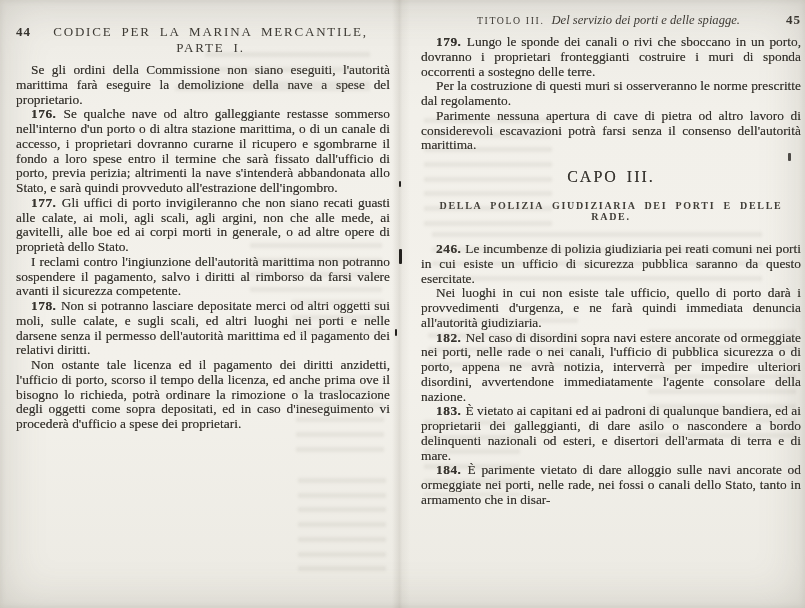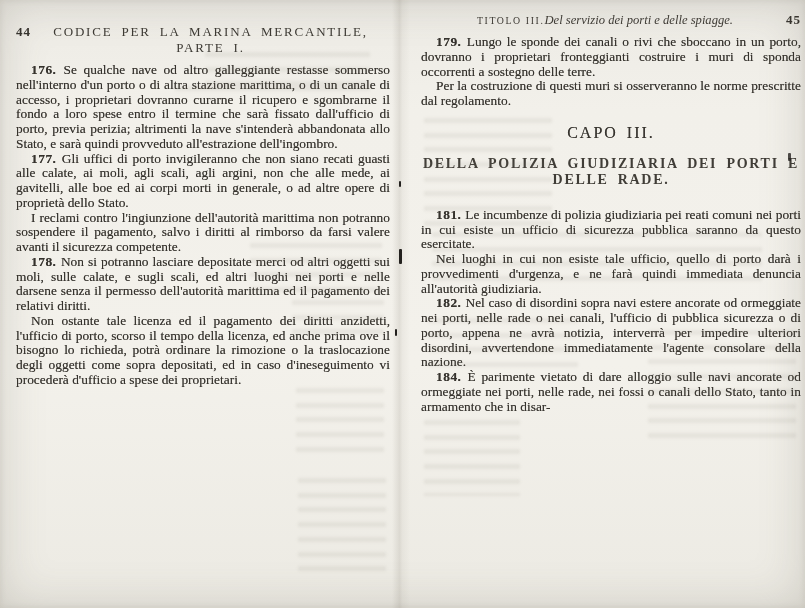--- a/index.html
+++ b/index.html
@@ -25,35 +25,35 @@
   .pg-header{display:flex;align-items:baseline;font-size:11px;}
   .pgnum{font-weight:bold;font-size:13px;letter-spacing:1px;}
   .runhead{
     flex:1;text-align:center;font-variant:small-caps;text-transform:uppercase;
     font-size:13px;letter-spacing:1.8px;word-spacing:4px;color:#3d3a34;
   }
   .runhead-sc{
     font-variant:small-caps;text-transform:uppercase;font-size:9.8px;
     letter-spacing:1.6px;margin-left:56px;color:#3d3a34;
   }
-  .runhead-it{flex:1;font-style:italic;font-size:12.6px;color:#3d3a34;font-family:Liberation Serif, serif;}
+  .runhead-it{flex:1;font-style:italic;font-size:12.6px;margin-left:7px;color:#3d3a34;font-family:Liberation Serif, serif;}
 
   .body{margin-top:7px;text-align:justify;font-size:13.4px;line-height:14.75px;
         hyphens:auto;-webkit-hyphens:auto;
         text-shadow:0 0 .5px rgba(45,42,37,.55);}
   .body p{margin:0;}
   .body p.ind{text-indent:15px;}
   .pnum{font-weight:bold;letter-spacing:.5px;}
 
   .capo{
     text-align:center;font-size:16px;letter-spacing:2px;word-spacing:3px;
     margin:15px 0 14px 0;color:#35322d;text-shadow:0 0 .5px rgba(45,42,37,.55);
   }
   .section-head{
-    text-align:center;font-weight:bold;font-size:14px;letter-spacing:1.7px;word-spacing:4px;
+    text-align:center;font-weight:bold;font-size:10px;letter-spacing:1.7px;word-spacing:4px;
     font-variant:small-caps;text-transform:uppercase;margin:14px 0 20px 0;color:#403d37;
   }
 
   
   .bleed{
     position:absolute;pointer-events:none;filter:blur(1.4px);opacity:.55;
     background:repeating-linear-gradient(180deg,
       rgba(128,122,110,.20) 0 5px, rgba(128,122,110,0) 5px 14.7px);
   }
   .b1{left:205px;top:52px;width:165px;height:34px;}
@@ -80,44 +80,47 @@
 
 <div class="scan">
   <div class="gutter"></div>
 
   <div class="page page-left">
     <div class="pg-header">
       <span class="pgnum">44</span>
       <span class="runhead">CODICE PER LA MARINA MERCANTILE, PARTE I.</span>
     </div>
     <div class="body" id="left-body">
+        <p class="ind">Se gli ordini della Commissione non siano eseguiti, l'autorità marittima farà eseguire la demolizione della nave a spese del proprietario.</p>
         <p class="ind"><b class="pnum">176. </b>Se qualche nave od altro galleggiante restasse sommerso nell'interno d'un porto o di altra stazione marittima, o di un canale di accesso, i proprietari dovranno curarne il ricupero e sgombrarne il fondo a loro spese entro il termine che sarà fissato dall'ufficio di porto, previa perizia; altrimenti la nave s'intenderà abbandonata allo Stato, e sarà quindi provveduto all'estrazione dell'ingombro.</p>
         <p class="ind"><b class="pnum">177. </b>Gli uffici di porto invigileranno che non siano recati guasti alle calate, ai moli, agli scali, agli argini, non che alle mede, ai gavitelli, alle boe ed ai corpi morti in generale, o ad altre opere di proprietà dello Stato.</p>
         <p class="ind">I reclami contro l'ingiunzione dell'autorità marittima non potranno sospendere il pagamento, salvo i diritti al rimborso da farsi valere avanti il sicurezza competente.</p>
         <p class="ind"><b class="pnum">178. </b>Non si potranno lasciare depositate merci od altri oggetti sui moli, sulle calate, e sugli scali, ed altri luoghi nei porti e nelle darsene senza il permesso dell'autorità marittima ed il pagamento dei relativi diritti.</p>
         <p class="ind">Non ostante tale licenza ed il pagamento dei diritti anzidetti, l'ufficio di porto, scorso il tempo della licenza, ed anche prima ove il bisogno lo richieda, potrà ordinare la rimozione o la traslocazione degli oggetti come sopra depositati, ed in caso d'ineseguimento vi procederà d'ufficio a spese dei proprietari.</p>
       </div>
   </div>
 
   <div class="page page-right">
     <div class="pg-header">
       <span class="runhead-sc">TITOLO III.</span>
       <span class="runhead-it">Del servizio dei porti e delle spiagge.</span>
       <span class="pgnum">45</span>
     </div>
     <div class="body" id="right-body-top">
         <p class="ind"><b class="pnum">179. </b>Lungo le sponde dei canali o rivi che sboccano in un porto, dovranno i proprietari fronteggianti costruire i muri di sponda occorrenti a sostegno delle terre.</p>
         <p class="ind">Per la costruzione di questi muri si osserveranno le norme prescritte dal regolamento.</p>
+        <p class="ind">Parimente nessuna apertura di cave di pietra od altro lavoro di considerevoli escavazioni potrà farsi senza il consenso dell'autorità marittima.</p>
       </div>
     <div class="capo">CAPO III.</div>
     <div class="section-head">DELLA POLIZIA GIUDIZIARIA DEI PORTI E DELLE RADE.</div>
     <div class="body" id="right-body-bottom">
-        <p class="ind"><b class="pnum">181. </b>Le incumbenze di polizia giudiziaria pei reati comuni nei porti in cui esiste un ufficio di sicurezza pubblica saranno da questo esercitate.</p>
+        <p class="ind"><b class="pnum">246. </b>Le incumbenze di polizia giudiziaria pei reati comuni nei porti in cui esiste un ufficio di sicurezza pubblica saranno da questo esercitate.</p>
         <p class="ind">Nei luoghi in cui non esiste tale ufficio, quello di porto darà i provvedimenti d'urgenza, e ne farà quindi immediata denuncia all'autorità giudiziaria.</p>
         <p class="ind"><b class="pnum">182. </b>Nel caso di disordini sopra navi estere ancorate od ormeggiate nei porti, nelle rade o nei canali, l'ufficio di pubblica sicurezza o di porto, appena ne avrà notizia, interverrà per impedire ulteriori disordini, avvertendone immediatamente l'agente consolare della nazione.</p>
+        <p class="ind"><b class="pnum">183. </b>È vietato ai capitani ed ai padroni di qualunque bandiera, ed ai proprietarii dei galleggianti, di dare asilo o nascondere a bordo delinquenti nazionali od esteri, e disertori dell'armata di terra e di mare.</p>
         <p class="ind"><b class="pnum">184. </b>È parimente vietato di dare alloggio sulle navi ancorate od ormeggiate nei porti, nelle rade, nei fossi o canali dello Stato, tanto in armamento che in disar-</p>
       </div>
   </div>
 
   <div class="bleed b1"></div>
   <div class="bleed b2"></div>
   <div class="bleed b3"></div>
   <div class="bleed b4"></div>
   <div class="bleed b5"></div>
   <div class="bleed b6"></div>

